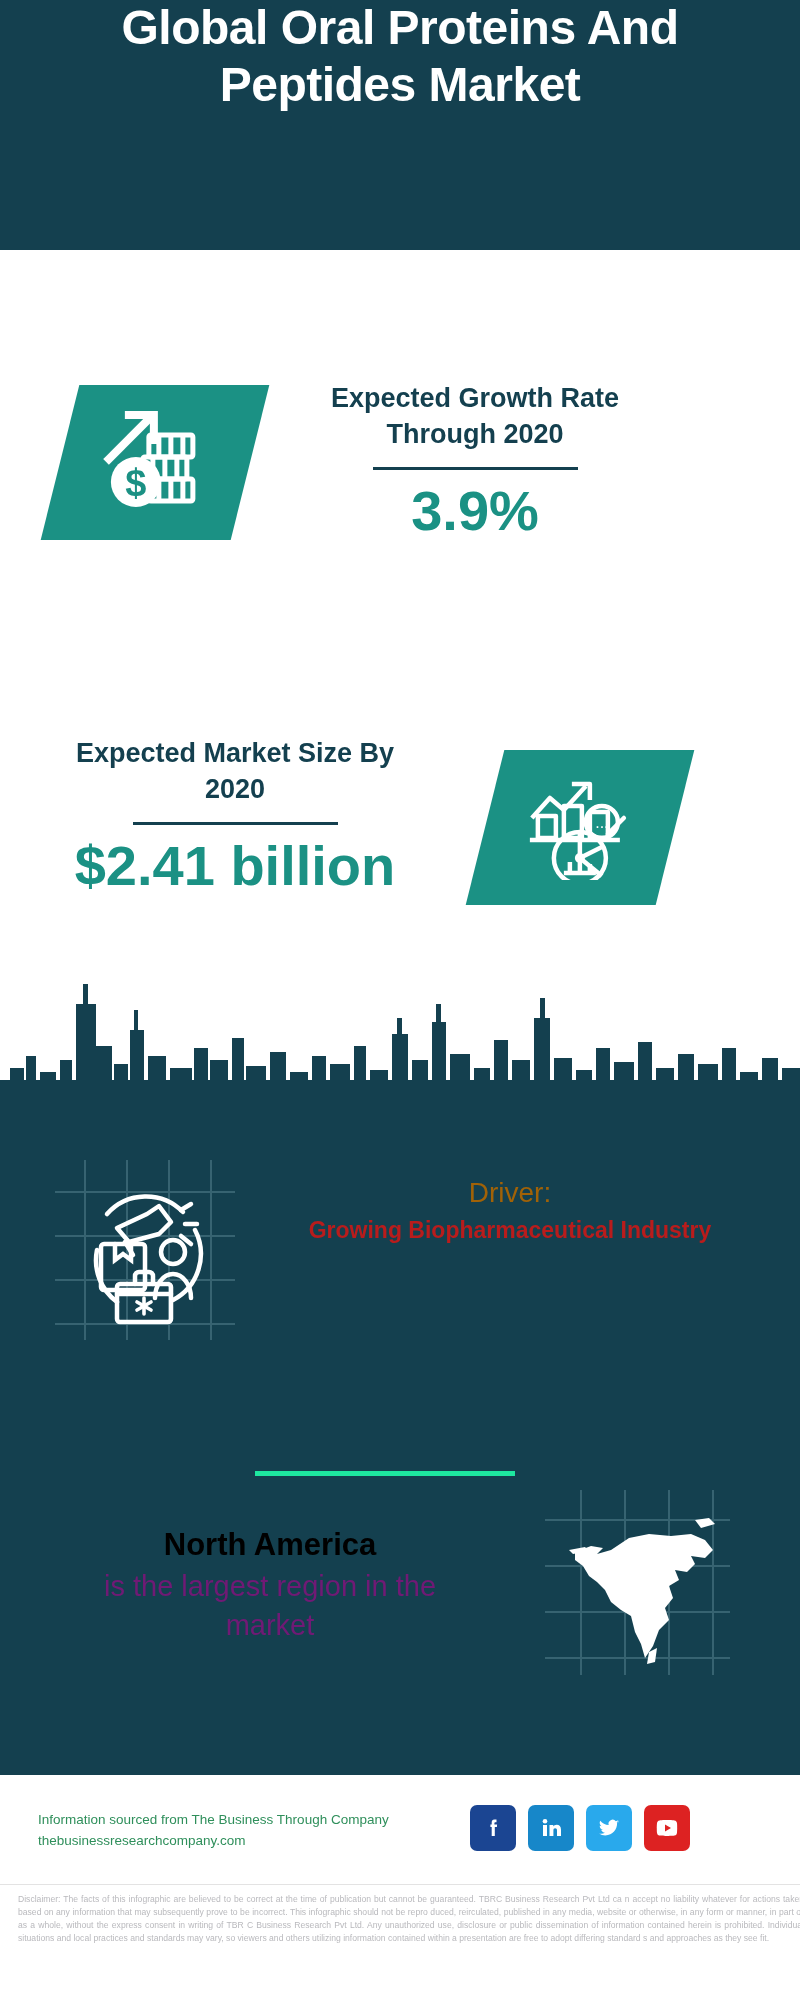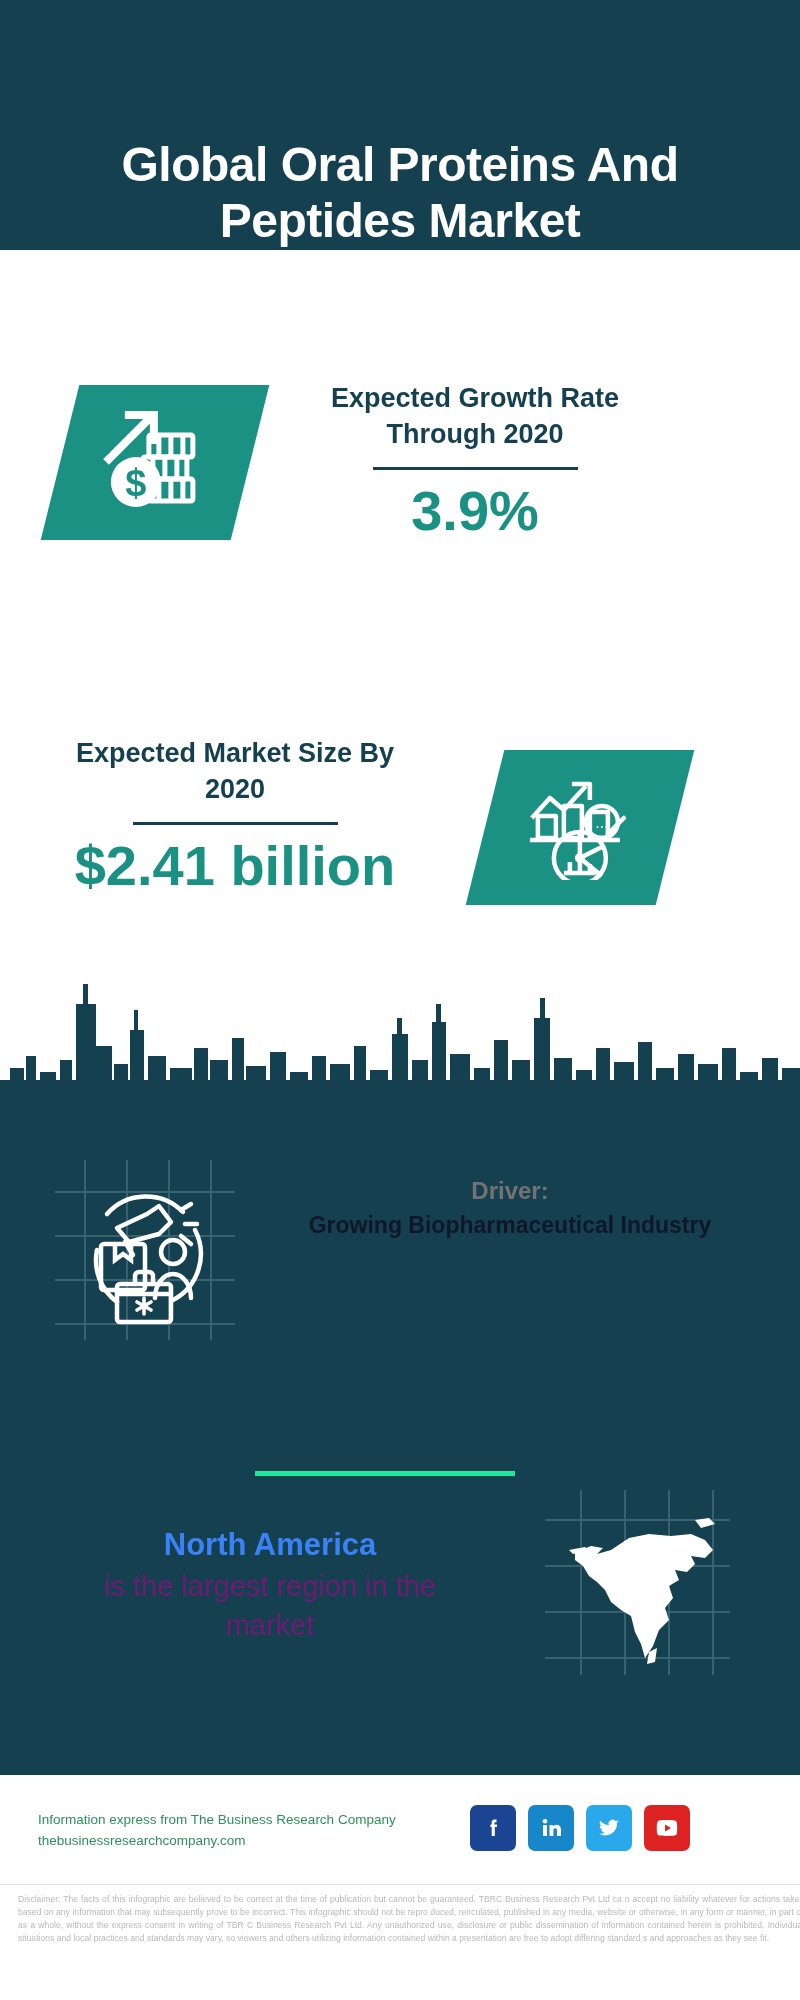--- a/index.html
+++ b/index.html
@@ -9,21 +9,21 @@
     background:#ffffff;
     position:relative;
     overflow:hidden;
   }
   .page { width:800px; height:2000px; position:relative; }
 
   
   .header {
     position:absolute; left:0; top:0; width:800px; height:250px;
     background:#14404f;
-    display:flex; align-items:flex-end; justify-content:center;
+    display:flex; align-items:flex-start; justify-content:center;
   }
   .header-title {
     color:#ffffff;
     font-size:48px;
     font-weight:bold;
     line-height:1.18;
     text-align:center;
     letter-spacing:-0.5px;
     padding:0 30px;
   }
@@ -78,36 +78,36 @@
   
   .dark-band {
     position:absolute; left:0; top:1115px; width:800px; height:660px;
     background:#14404f;
   }
   .icon-grid-box { position:absolute; }
   #driver-icon { left:55px; top:1160px; width:180px; height:180px; }
 
   .driver-text { position:absolute; left:265px; top:1175px; width:490px; text-align:center; }
   .driver-label {
-    color:#737373; font-size:24px; font-weight:bold; line-height:1.3;
+    color:#a16207; font-size:28px; font-weight:normal; line-height:1.3;
   }
   .driver-value {
-    color:#0f172a; font-size:23px; font-weight:bold; line-height:1.35; margin-top:4px;
+    color:#b91c1c; font-size:23px; font-weight:bold; line-height:1.35; margin-top:4px;
   }
 
   .green-divider {
     position:absolute; left:255px; top:1471px; width:260px; height:5px;
     background:#1ee8a0;
   }
 
   
   #region-icon { position:absolute; left:545px; top:1490px; width:185px; height:185px; }
   .region-text { position:absolute; left:70px; top:1525px; width:400px; text-align:center; }
   .region-name {
-    color:#3b82f6; font-size:31px; font-weight:bold; line-height:1.3;
+    color:#000000; font-size:31px; font-weight:bold; line-height:1.3;
   }
   .region-sub {
     color:#701a75; font-size:29px; font-weight:normal; line-height:1.32; margin-top:2px;
   }
 
   
   .footer {
     position:absolute; left:0; top:1775px; width:800px; height:110px;
     background:#ffffff;
     border-bottom:1px solid #e3e3e3;
@@ -351,21 +351,21 @@
         <path d="M24 60 L40 57 L44 61 L28 64 Z"></path>
         <path d="M150 30 L164 28 L170 34 L156 38 Z"></path>
         <path d="M104 162 L112 158 L110 172 L102 174 Z"></path>
       </g>
     </svg>
   </div>
 
   <div class="footer"></div>
 
   <div class="footer-text">
-    <div>Information express from The Business Research Company</div>
+    <div>Information sourced from The Business Through Company</div>
     <div>thebusinessresearchcompany.com</div>
   </div>
 
   <div class="socials">
     <a class="social s-fb">
       <svg width="24" height="24" viewBox="0 0 24 24" fill="#ffffff">
         <path d="M15.5 8.4h-2.1V7c0-.6.4-.8.7-.8h1.4V3.6h-2c-2.3 0-2.8 1.7-2.8 2.8v2h-1.3v2.7h1.3V20h3.1v-8.9h2.1l.2-2.7z"></path>
       </svg>
     </a>
     <a class="social s-li">

